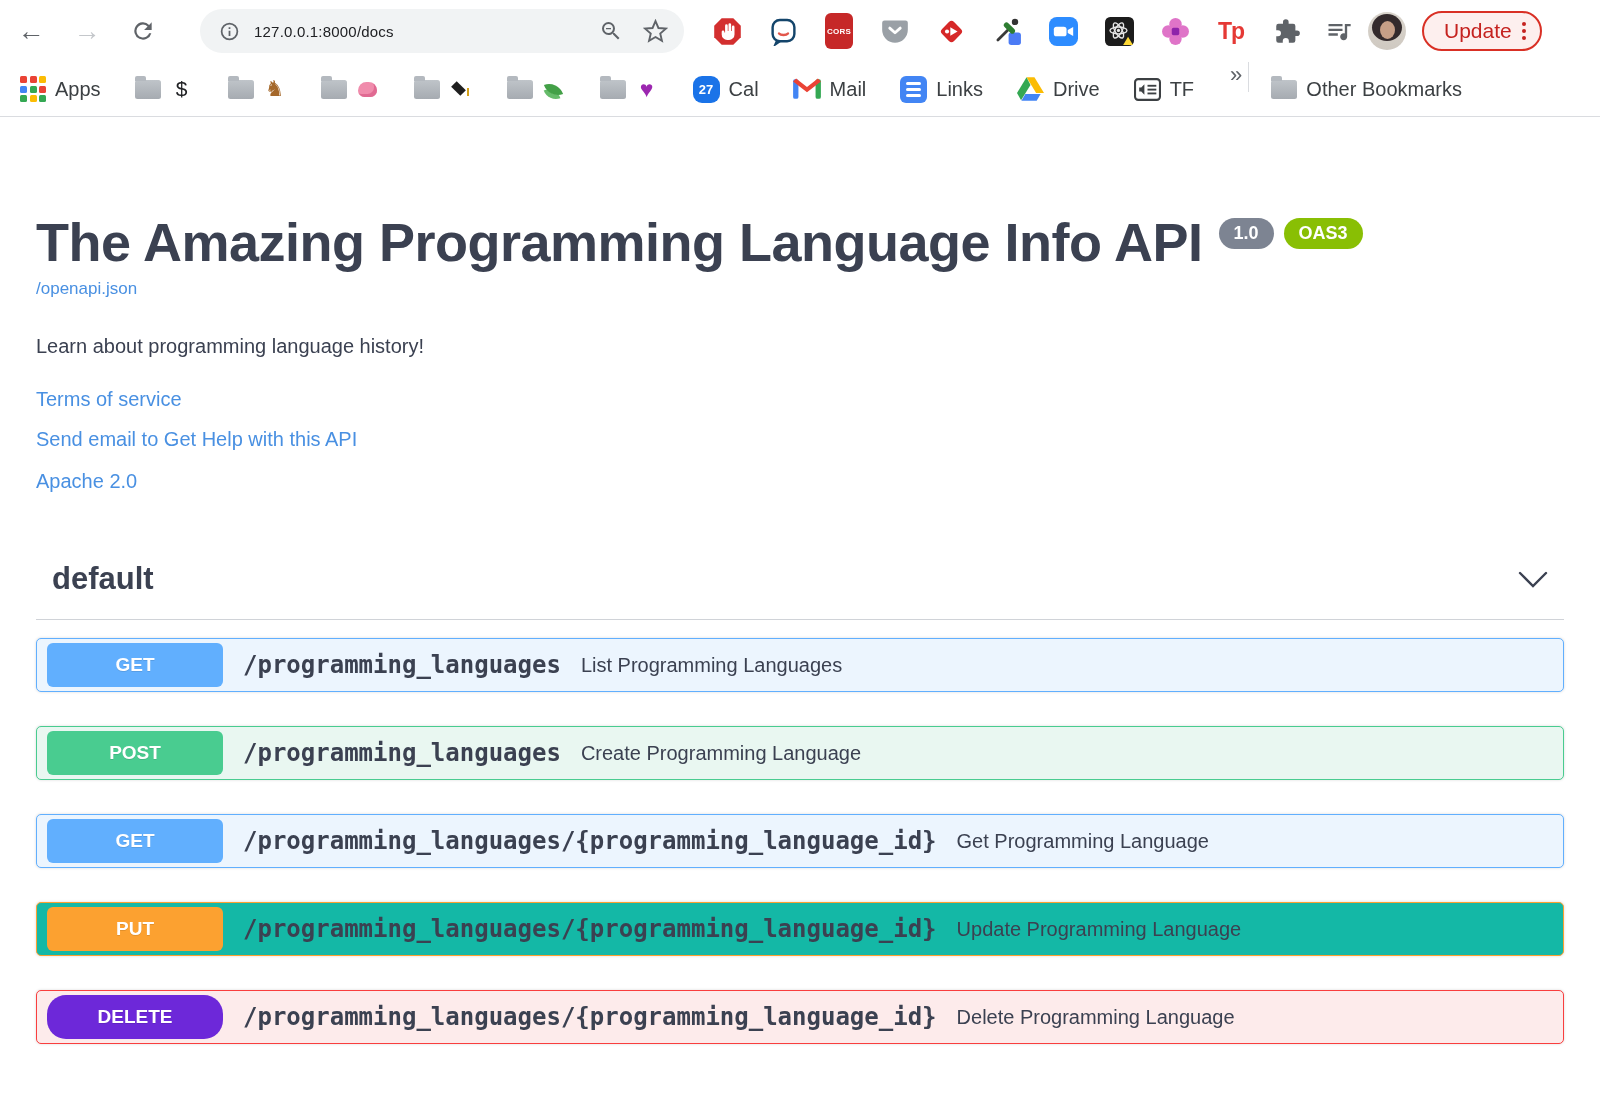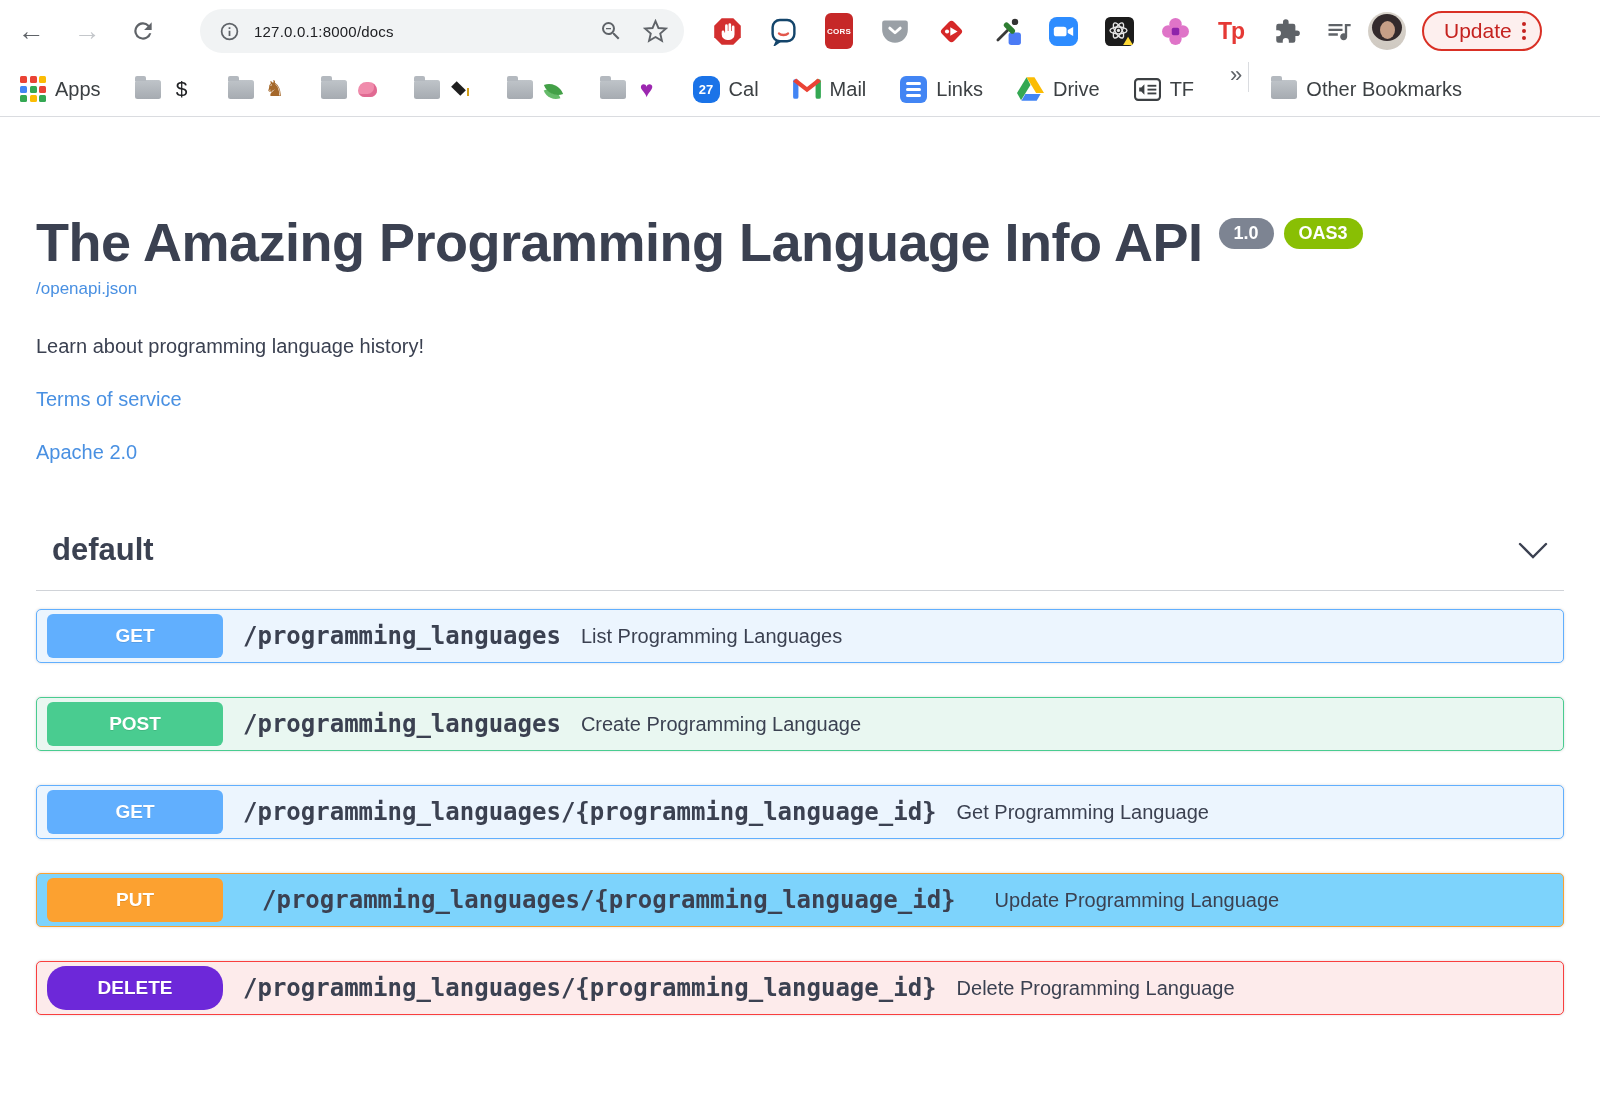--- a/index.html
+++ b/index.html
@@ -319,20 +319,21 @@
       <span class="badge oas" style="background: rgb(137, 191, 4);">OAS3</span>
     </span>
   </div>
 
   <a class="swlink spec-link">/openapi.json</a>
 
   <p class="api-desc">Learn about programming language history!</p>
 
   <a class="swlink tos">Terms of service</a>
   <div class="contact">
+    <a class="swlink">Send email to Get Help with this API</a>
   </div>
   <a class="swlink license">Apache 2.0</a>
 
   <div class="tag-header">
     <h3>default</h3>
     <svg width="30" height="17" viewBox="0 0 30 17">
         <path d="M2 2l13 13L28 2" fill="none" stroke="#3b4151" stroke-width="2.4" stroke-linecap="round"></path>
       </svg>
   </div>
 
@@ -345,21 +346,21 @@
     <section class="opblock" style="background: rgb(233, 247, 241); border-color: rgb(73, 204, 144);">
       <span class="opblock-method" style="background: rgb(73, 204, 144);">POST</span>
       <span class="opblock-path">/programming_languages</span>
       <span class="opblock-summary">Create Programming Language</span>
     </section>
     <section class="opblock" style="background: rgb(236, 245, 254); border-color: rgb(97, 175, 254);">
       <span class="opblock-method" style="background: rgb(97, 175, 254);">GET</span>
       <span class="opblock-path">/programming_languages/{programming_language_id}</span>
       <span class="opblock-summary">Get Programming Language</span>
     </section>
-    <section class="opblock" style="background: #7dd3fc; border-color: rgb(252, 161, 48); gap: 19px;">
+    <section class="opblock" style="background: #14b8a6; border-color: rgb(252, 161, 48);">
       <span class="opblock-method" style="background: rgb(252, 161, 48);">PUT</span>
       <span class="opblock-path">/programming_languages/{programming_language_id}</span>
       <span class="opblock-summary">Update Programming Language</span>
     </section>
     <section class="opblock" style="background: rgb(253, 235, 235); border-color: rgb(249, 62, 62);">
       <span class="opblock-method" style="background: #6d28d9; border-radius: 19px;">DELETE</span>
       <span class="opblock-path">/programming_languages/{programming_language_id}</span>
       <span class="opblock-summary">Delete Programming Language</span>
     </section>
   </div>

